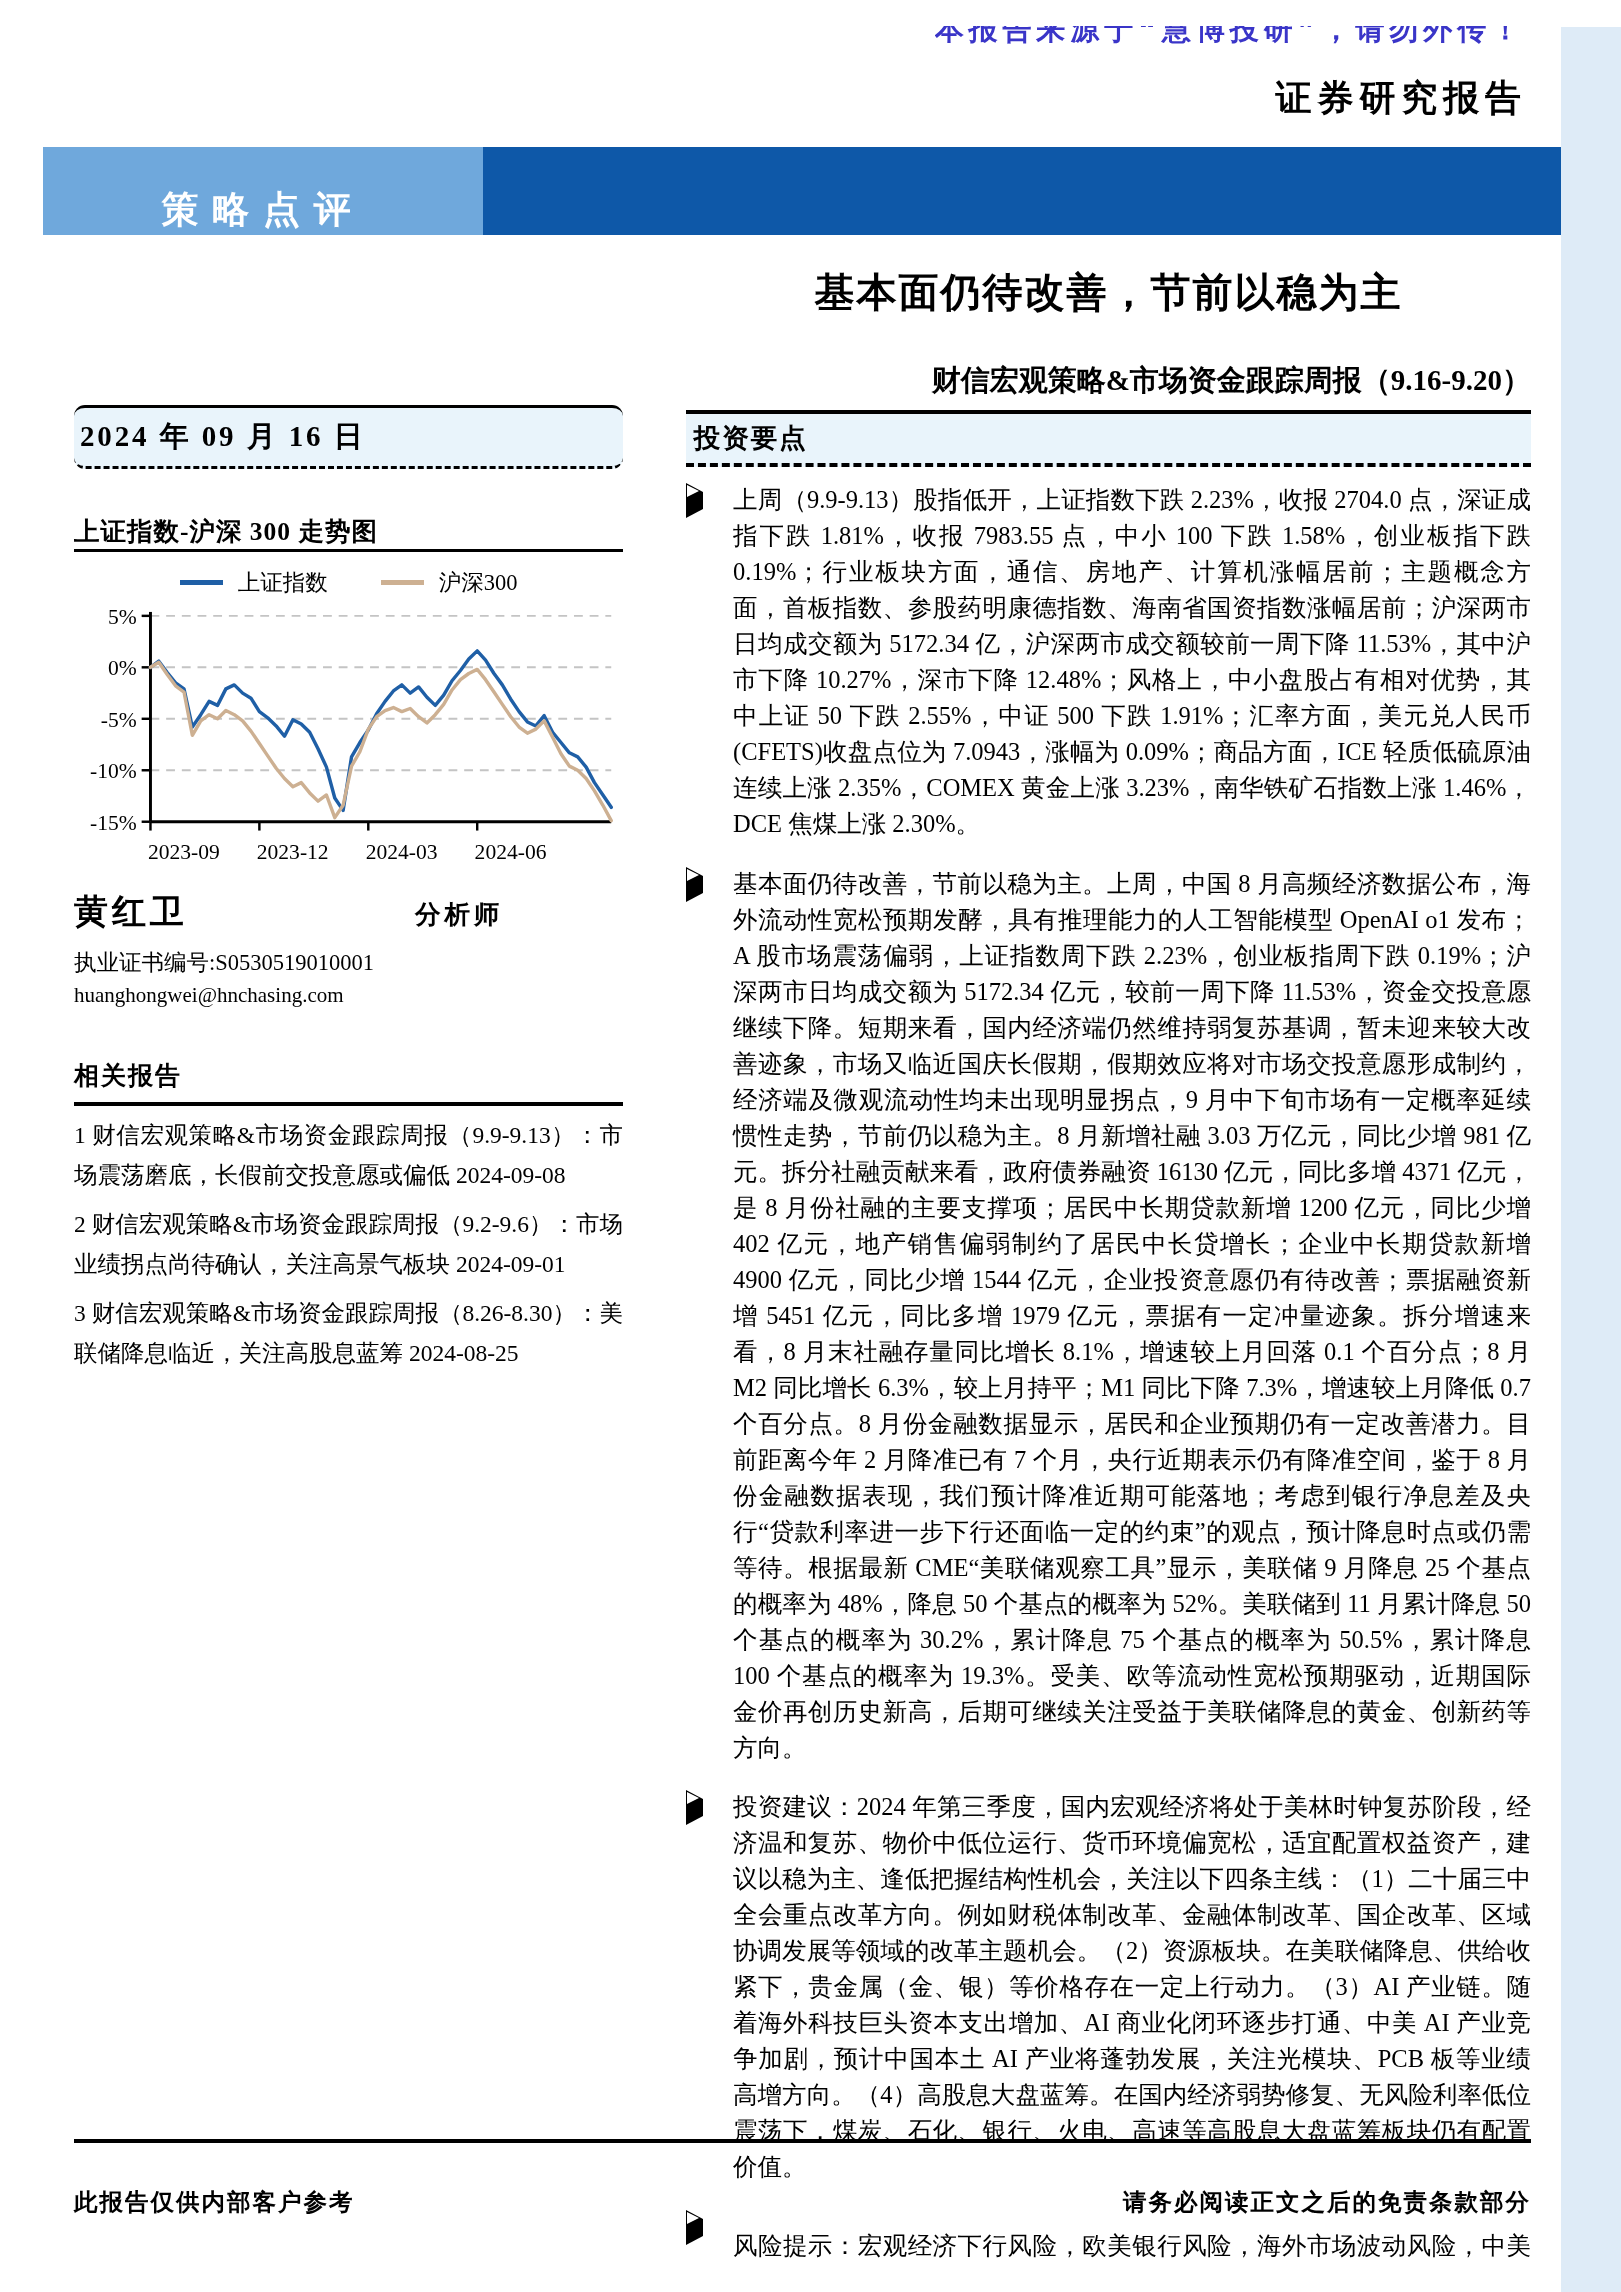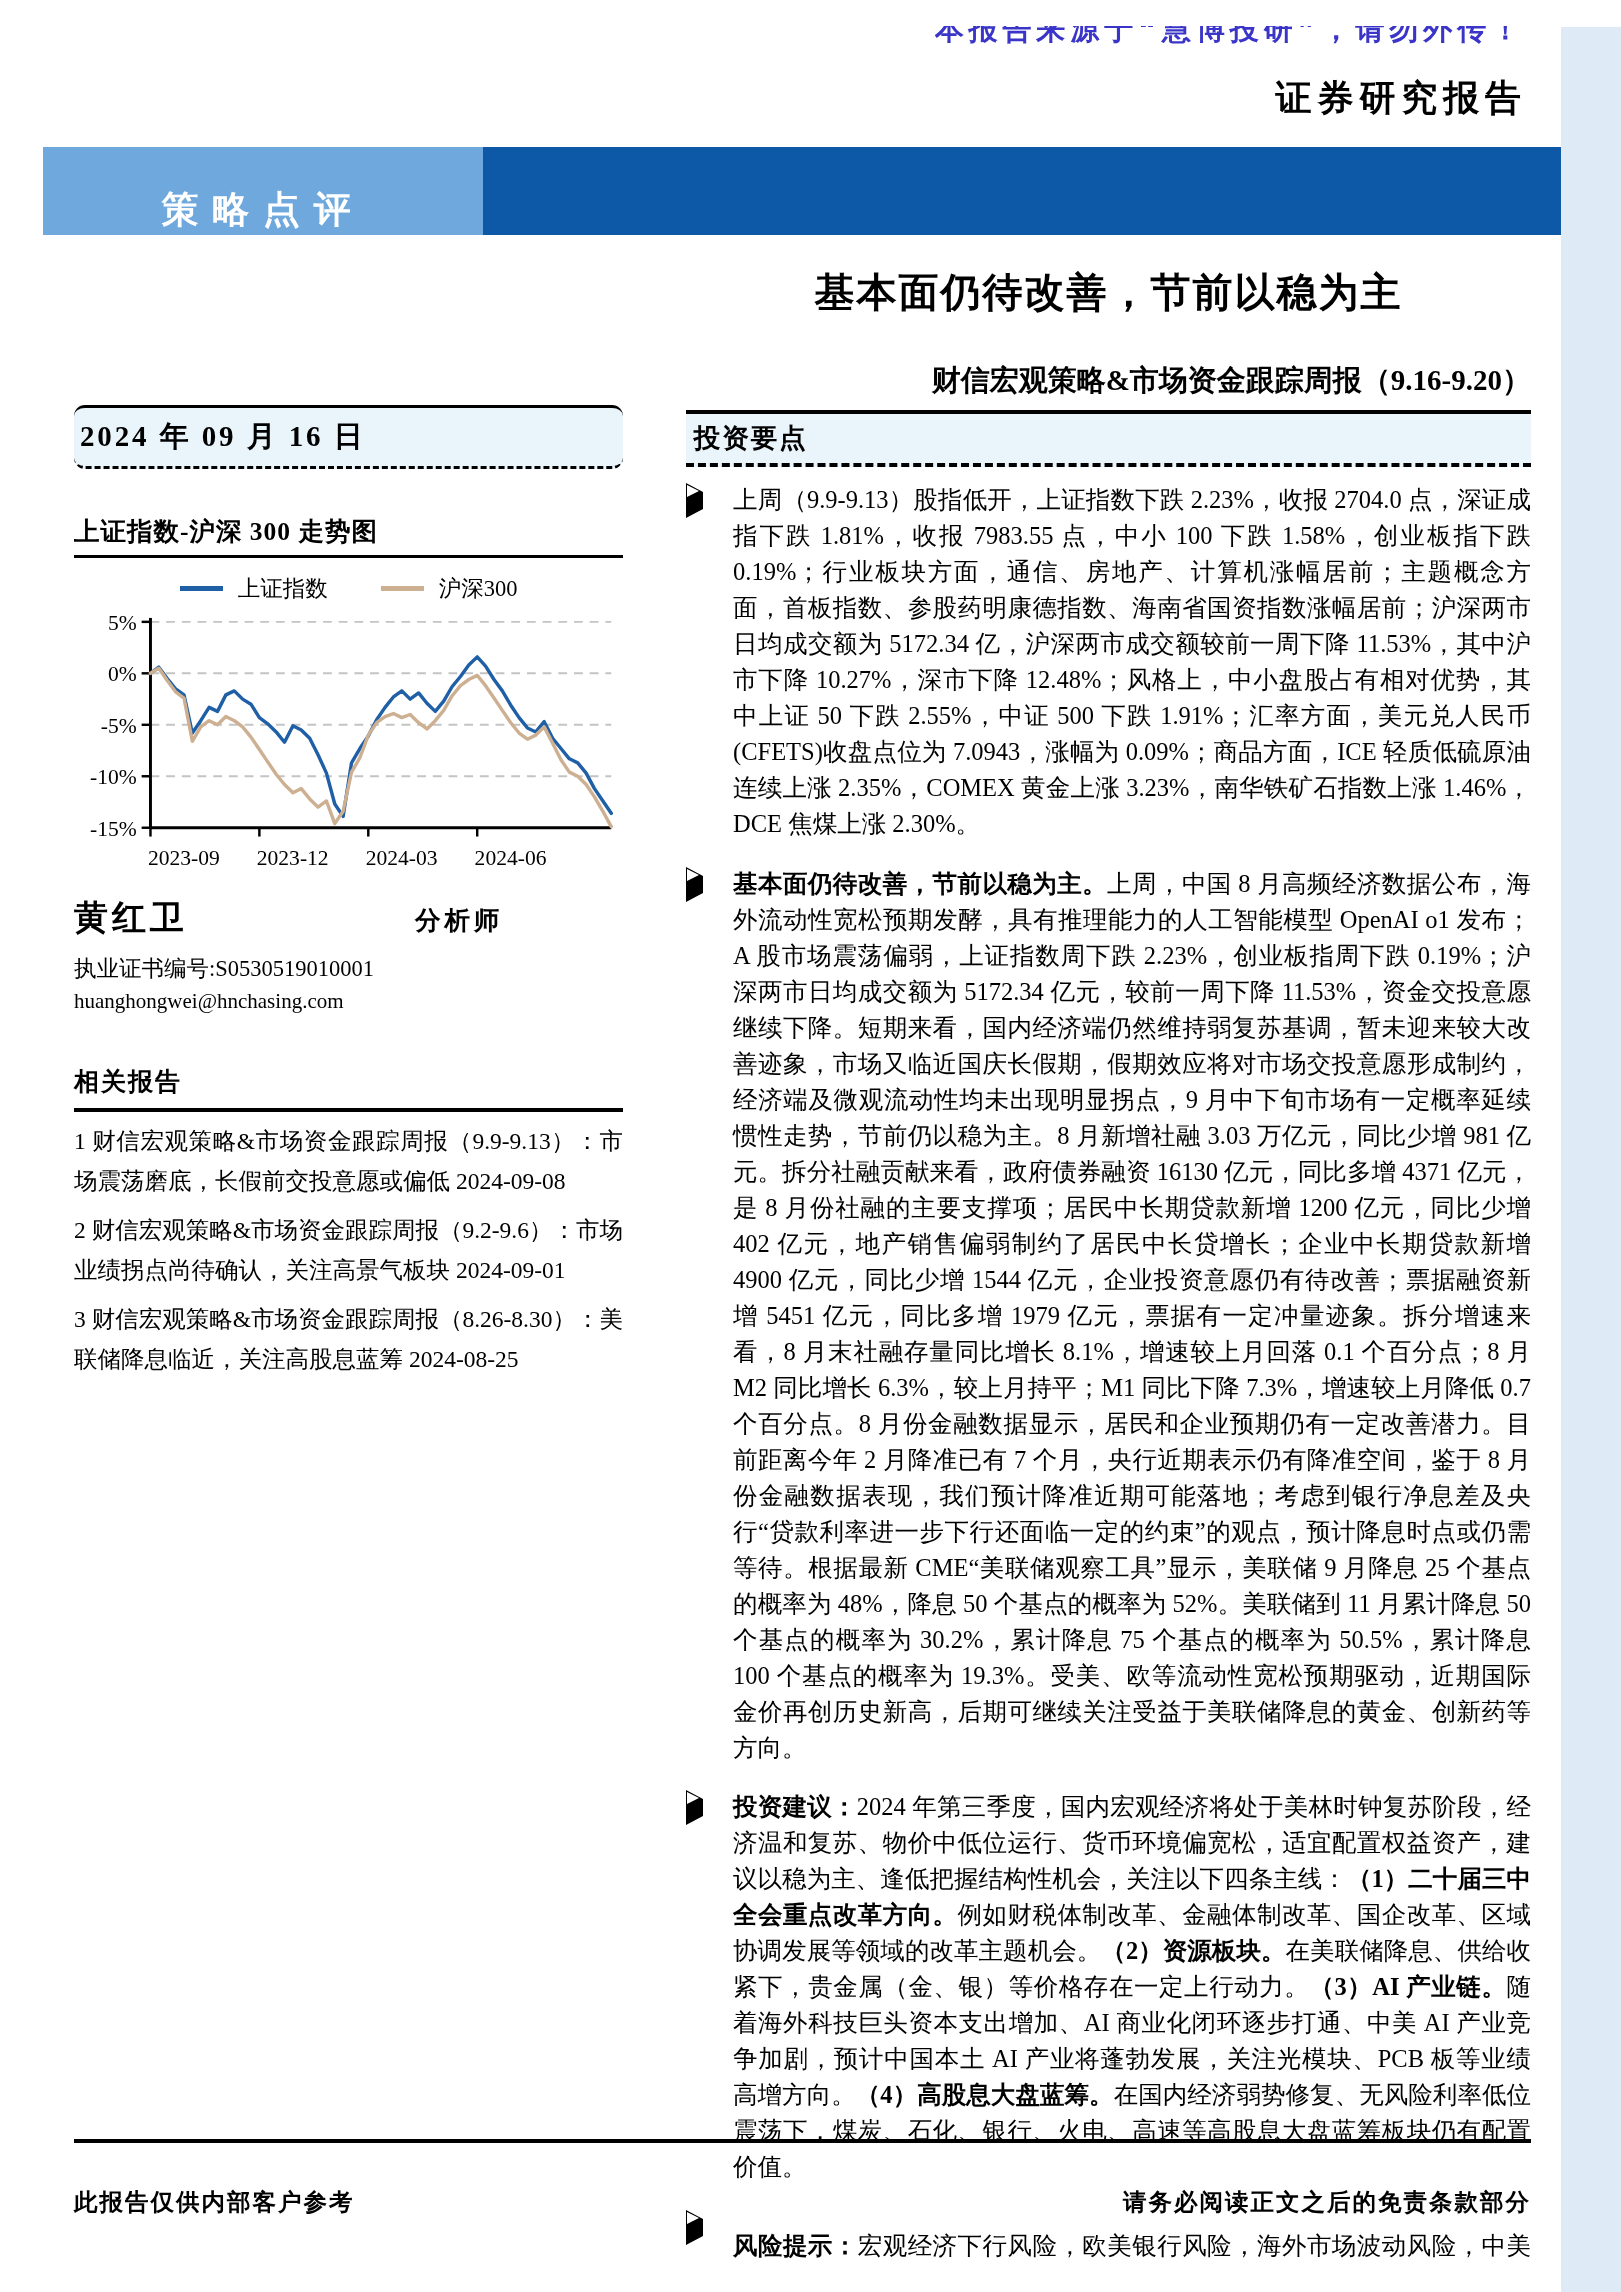--- a/index.html
+++ b/index.html
@@ -29,21 +29,21 @@
   .banner-right{flex:1;background:var(--banner-dark);}
   .main-title{position:absolute;left:686px;top:265px;width:845px;text-align:center;
         font-size:40px;font-weight:bold;letter-spacing:2px;}
   .sub-title{position:absolute;left:686px;top:361px;width:845px;text-align:right;
         font-size:29px;font-weight:bold;}
   
   .left-col{position:absolute;left:74px;top:405px;width:549px;}
   .date-box{border-top:3.9px solid #000;border-bottom:3.9px dashed #000;background:var(--box-bg);
         padding:8.8px 5.9px;font-size:29px;font-weight:bold;letter-spacing:2.9px;border-radius:11px;}
   .chart-sec{margin-top:45px;}
-  .chart-heading{font-size:25.5px;font-weight:bold;letter-spacing:1px;padding-bottom:6px;border-bottom:3.9px solid #000;}
+  .chart-heading{font-size:25.5px;font-weight:bold;letter-spacing:1px;padding-bottom:0;border-bottom:3.9px solid #000;}
   .legend{display:flex;justify-content:center;gap:53px;margin-top:15.7px;}
   .legend-item{display:flex;align-items:center;gap:15px;font-size:22.5px;}
   .legend-swatch{width:43px;height:4.9px;display:inline-block;}
   .chart-wrap{margin-top:3.9px;}
   .analysts{margin-top:19.6px;}
   .analyst-row{display:flex;align-items:baseline;}
   .analyst-name{font-size:34px;font-weight:bold;letter-spacing:3.9px;width:341px;}
   .analyst-role{font-size:25.5px;font-weight:bold;letter-spacing:3.9px;}
   .analyst-license{font-size:22.5px;margin-top:11.8px;}
   .analyst-email{font-size:21px;margin-top:5.9px;}
@@ -57,21 +57,21 @@
   .kp-head{border-top:4.9px solid #000;border-bottom:4.9px dashed #000;background:var(--box-bg);
         padding:5.9px 7.8px 6.9px;font-size:26.5px;font-weight:bold;letter-spacing:2px;}
   .bullets{margin-top:15.7px;}
   .bullet{display:flex;margin-bottom:23.5px;}
   .bullet-marker{width:47px;flex:none;padding-top:9.8px;}
   .arrow{position:relative;width:0;height:0;border-left:17.6px solid #000;
         border-top:9.8px solid transparent;border-bottom:9.8px solid transparent;}
   .arrow::after{content:"";position:absolute;left:-15.7px;top:-6.9px;border-left:12.7px solid #fff;
         border-top:6.9px solid transparent;border-bottom:6.9px solid transparent;}
   .bullet-body{flex:1;font-size:24.5px;line-height:36px;text-align:justify;}
-  .bullet-body b{font-weight:bold;margin-top:6px;}
+  .bullet-body b{font-weight:normal;margin-top:6px;}
   
   .footer{position:absolute;left:74px;top:2139px;width:1457px;border-top:4.9px solid #000;}
   .footer-row{display:flex;justify-content:space-between;margin-top:43px;font-size:23.5px;font-weight:bold;letter-spacing:2px;}
   svg text{font-family:"Liberation Serif","DejaVu Serif",serif;}
 </style>
 </head>
 <body>
 
 <div class="page" style="--banner-light: #6FA8DC; --banner-dark: #0E58A8; --strip: #DEEBF7; --box-bg: #E9F4FB; --wm: #3A35C8;">
 

